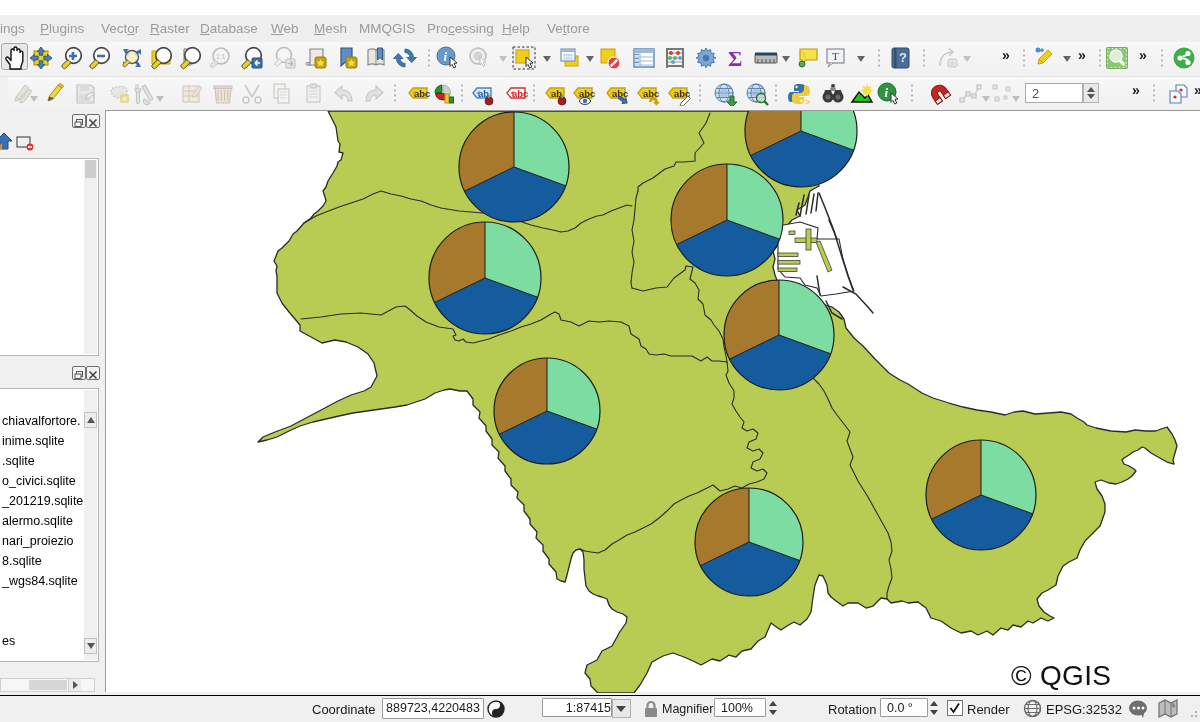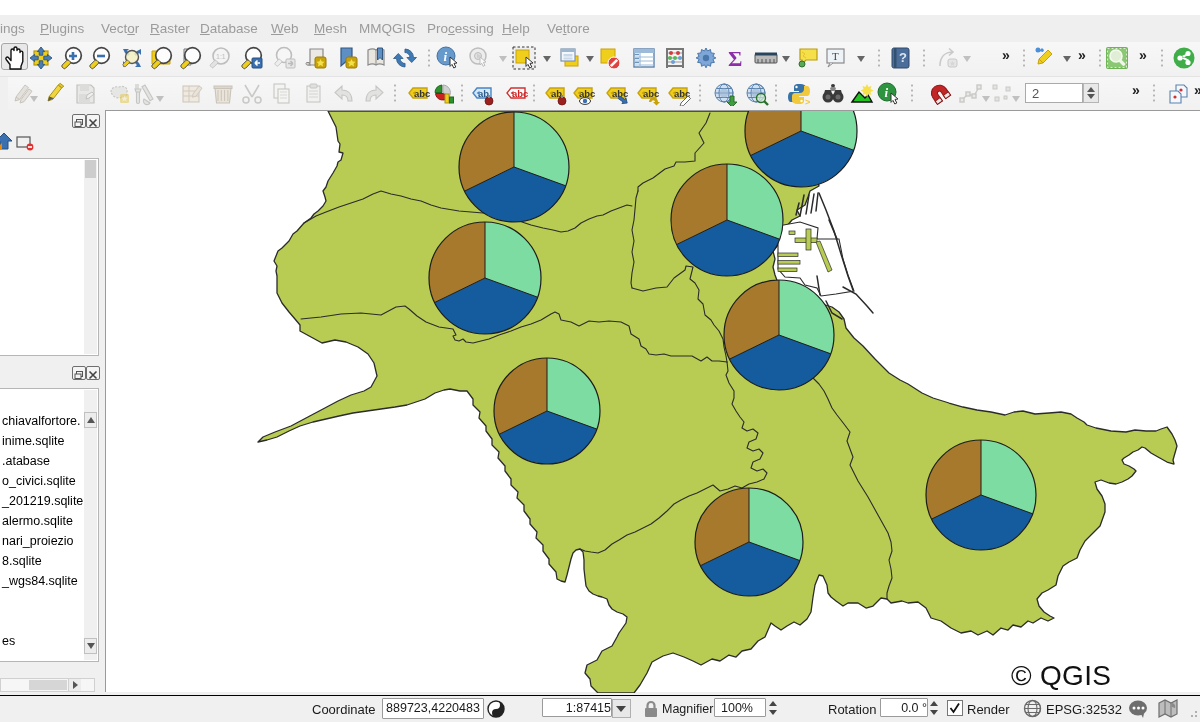--- a/index.html
+++ b/index.html
@@ -503,21 +503,21 @@
           <div style="position:absolute;left:0px;top:22px;width:13px;height:16px;background:#ececec;border:1px solid #c0c0c0;box-sizing:border-box">
             <div style="position:absolute;left:2px;top:4px;width:0;height:0;border-left:4px solid transparent;border-right:4px solid transparent;border-bottom:6px solid #555"></div>
           </div>
           <div style="position:absolute;left:0px;bottom:6px;width:13px;height:16px;background:#ececec;border:1px solid #c0c0c0;box-sizing:border-box">
             <div style="position:absolute;left:2px;top:4px;width:0;height:0;border-left:4px solid transparent;border-right:4px solid transparent;border-top:6px solid #555"></div>
           </div>
         </div>
       </div>
       <div class="fitem" style="top:304px">chiavalfortore.</div>
       <div class="fitem" style="top:324px">inime.sqlite</div>
-      <div class="fitem" style="top:344px">.atabase</div>
+      <div class="fitem" style="top:344px">.sqlite</div>
       <div class="fitem" style="top:364px">o_civici.sqlite</div>
       <div class="fitem" style="top:384px">_201219.sqlite</div>
       <div class="fitem" style="top:404px">alermo.sqlite</div>
       <div class="fitem" style="top:424px">nari_proiezio</div>
       <div class="fitem" style="top:444px">8.sqlite</div>
       <div class="fitem" style="top:464px">_wgs84.sqlite</div>
       <div class="fitem" style="top:524px">es</div>
       <div style="position:absolute;left:0;top:568px;width:95px;height:14px;background:#f6f6f6;border:1px solid #d0d0d0;box-sizing:border-box">
         <div style="position:absolute;left:28px;top:1px;width:38px;height:10px;background:#d6d6d6"></div>
         <div style="position:absolute;left:67px;top:0px;width:12px;height:12px;background:#ececec;border-left:1px solid #d0d0d0">
@@ -633,21 +633,21 @@
         <rect x="2" y="8" width="12" height="9" rx="1" fill="#8a8a8a"></rect>
         <path d="M4.5,8 v-2.5 a3.5,3.5 0 0,1 7,0 v2.5" fill="none" stroke="#8a8a8a" stroke-width="2.2"></path>
       </svg>
       <div class="lab" style="left:662px;font-size:12.5px">Magnifier</div>
       <div class="sbox" style="left:714px;width:52px;text-align:left;padding-left:6px;box-sizing:border-box">100%</div>
       <div style="position:absolute;left:767px;top:2px;width:14px;height:20px">
         <div style="position:absolute;left:2px;top:3px;width:0;height:0;border-left:4.5px solid transparent;border-right:4.5px solid transparent;border-bottom:5.5px solid #444"></div>
         <div style="position:absolute;left:2px;bottom:3px;width:0;height:0;border-left:4.5px solid transparent;border-right:4.5px solid transparent;border-top:5.5px solid #444"></div>
       </div>
       <div class="lab" style="left:828px">Rotation</div>
-      <div class="sbox" style="left:880px;width:48px;text-align:right;padding-left:6px;box-sizing:border-box">0.0 °</div>
+      <div class="sbox" style="left:880px;width:48px;text-align:left;padding-left:6px;box-sizing:border-box">0.0 °</div>
       <div style="position:absolute;left:928px;top:2px;width:14px;height:20px">
         <div style="position:absolute;left:2px;top:3px;width:0;height:0;border-left:4.5px solid transparent;border-right:4.5px solid transparent;border-bottom:5.5px solid #444"></div>
         <div style="position:absolute;left:2px;bottom:3px;width:0;height:0;border-left:4.5px solid transparent;border-right:4.5px solid transparent;border-top:5.5px solid #444"></div>
       </div>
       <div style="position:absolute;left:947px;top:4px;width:14px;height:14px;background:#fff;border:1px solid #777"><svg width="14" height="14" viewBox="0 0 14 14">
           <path d="M2.5,7 l3,4 5.5,-8.5" fill="none" stroke="#111" stroke-width="1.8"></path>
         </svg></div>
       <div class="lab" style="left:967px">Render</div>
       <svg style="position:absolute;left:1023px;top:3px" width="19" height="19" viewBox="0 0 19 19">
         <circle cx="9.5" cy="9.5" r="8" fill="none" stroke="#6a6a6a" stroke-width="1.4"></circle>

